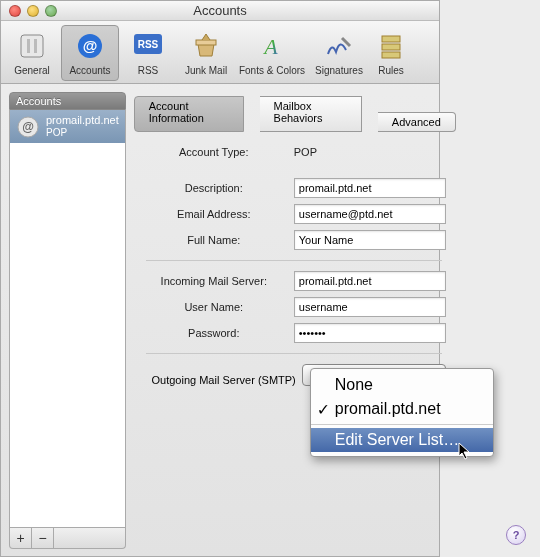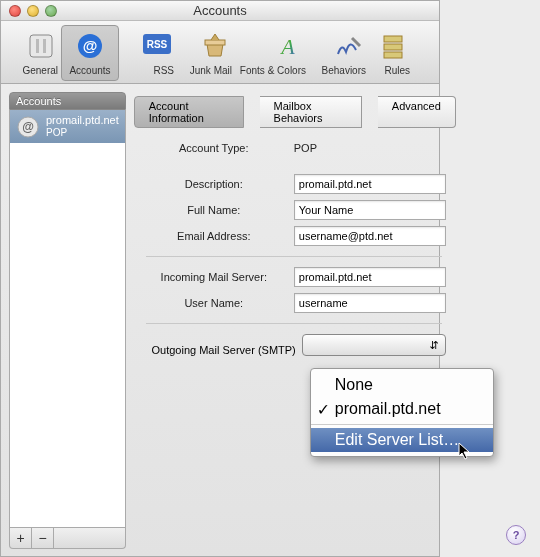--- a/index.html
+++ b/index.html
@@ -12,40 +12,40 @@
 .tl { width: 12px; height: 12px; border-radius: 50%; border: 1px solid rgba(0,0,0,0.25); }
 .tl.red { background: radial-gradient(circle at 40% 35%, #ff8a80, #e04540); }
 .tl.yellow { background: radial-gradient(circle at 40% 35%, #ffe082, #ddb030); }
 .tl.green { background: radial-gradient(circle at 40% 35%, #a5d6a7, #6aa84f); }
 .title { position: absolute; left: 0; right: 0; text-align: center; font-size: 13px; color: #333; }
 
 .toolbar { display: flex; background: linear-gradient(#f6f6f6,#d8d8d8); border-bottom: 1px solid #aaa; padding: 4px 2px 2px; }
 .tbtn { display: flex; flex-direction: column; align-items: center; justify-content: flex-end; width: 58px; height: 56px; border-radius: 4px; font-size: 10px; color: #333; cursor: pointer; padding: 4px 2px; }
 .tbtn .ticon { width: 34px; height: 30px; margin-bottom: 4px; display: flex; align-items: center; justify-content: center; }
 .tbtn.selected { background: linear-gradient(#d0d0d0,#bcbcbc); border: 1px solid #999; }
-.tbtn:not(.selected) { border: 1px solid transparent; align-items: flex-end; }
+.tbtn:not(.selected) { border: 1px solid transparent; }
 
 .content { display: flex; height: calc(557px - 20px - 64px); padding: 8px; gap: 8px; }
 
 .sidebar { width: 164px; display: flex; flex-direction: column; }
 .sbhead { background: linear-gradient(#9a9a9a,#7a7a7a); color: #fff; font-size: 11px; padding: 2px 6px; border: 1px solid #888; border-top-left-radius: 4px; border-top-right-radius: 4px; text-shadow: 0 -1px 0 rgba(0,0,0,0.3); }
 .sblist { flex: 1; background: #fff; border: 1px solid #aaa; border-top: none; overflow: auto; }
 .acct { display: flex; align-items: center; gap: 6px; padding: 4px 6px; }
 .acct.sel { background: linear-gradient(#9bb1c9,#7a96b4); color: #fff; }
 .acct .acicon { width: 24px; height: 24px; display: flex; align-items: center; justify-content: center; }
 .acct .aclabels { line-height: 1.2; font-size: 11px; }
 .acct .aclabels .sub { font-size: 10px; }
 .sbfoot { display: flex; border: 1px solid #aaa; border-top: none; background: linear-gradient(#f0f0f0,#dcdcdc); border-bottom-left-radius: 4px; border-bottom-right-radius: 4px; }
 .sbfoot button { width: 22px; height: 20px; border: none; border-right: 1px solid #aaa; background: transparent; font-size: 14px; cursor: pointer; color: #333; }
 
 .main { flex: 1; position: relative; padding-top: 4px; }
 .tabs { display: flex; justify-content: space-between; gap: 16px; margin-bottom: 10px; }
 .tab { padding: 3px 14px; font-size: 11px; background: linear-gradient(#fbfbfb,#e4e4e4); border: 1px solid #999; cursor: pointer; }
 .tab:first-child { border-top-left-radius: 4px; border-bottom-left-radius: 4px; }
-.tab:last-child { border-top-right-radius: 4px; border-bottom-right-radius: 4px; border-left: none; }
+.tab:last-child { border-top-right-radius: 4px; border-bottom-right-radius: 4px; border-left: none; margin-top: 16px; }
 .tab + .tab { border-left: none; }
 .tab.sel { background: linear-gradient(#c8c8c8,#b0b0b0); }
 
 .form { padding: 4px 10px 0 8px; }
 .row { display: flex; align-items: center; margin-bottom: 6px; }
 .row label { width: 152px; text-align: center; padding-right: 8px; color: #222; font-size: 11px; }
 .row .val { flex: 1; font-size: 11px; color: #222; }
 .row input { flex: 1; height: 20px; border: 1px solid #aaa; background: #fff; padding: 0 4px; font-size: 11px; box-shadow: inset 0 1px 2px rgba(0,0,0,0.1); }
 .sep { border-top: 1px solid #c8c8c8; margin: 10px 4px; }
 
@@ -131,21 +131,21 @@
       </div>
       <span>Fonts &amp; Colors</span>
     </div>
     <div class="tbtn" style="width:60px">
       <div class="ticon">
         <svg width="30" height="28" viewBox="0 0 30 28">
             <path d="M4 22 Q8 10 12 20 Q16 6 22 18" fill="none" stroke="#4464b0" stroke-width="2"></path>
             <path d="M18 6 L26 14" stroke="#888" stroke-width="3"></path>
           </svg>
       </div>
-      <span>Behaviors</span>
+      <span>Signatures</span>
     </div>
     <div class="tbtn" style="width:44px">
       <div class="ticon">
         <svg width="26" height="28" viewBox="0 0 26 28">
             <rect x="4" y="4" width="18" height="6" fill="#d8c878" stroke="#a08030"></rect>
             <rect x="4" y="12" width="18" height="6" fill="#d8c878" stroke="#a08030"></rect>
             <rect x="4" y="20" width="18" height="6" fill="#d8c878" stroke="#a08030"></rect>
           </svg>
       </div>
       <span>Rules</span>
@@ -187,35 +187,39 @@
         <div class="row">
           <label>Account Type:</label>
           <div class="val">POP</div>
         </div>
         <div style="height:14px"></div>
         <div class="row">
           <label>Description:</label>
           <input value="promail.ptd.net" style="">
         </div>
         <div class="row">
+          <label>Email Address:</label>
+          <input value="username@ptd.net" style="">
+        </div>
+        <div class="row">
           <label>Full Name:</label>
           <input value="Your Name" style="">
         </div>
-        <div class="row">
-          <label>Email Address:</label>
-          <input value="username@ptd.net" style="">
-        </div>
         <div class="sep"></div>
         <div class="row">
           <label>Incoming Mail Server:</label>
           <input value="promail.ptd.net" style="">
         </div>
         <div class="row">
           <label>User Name:</label>
           <input value="username" style="">
+        </div>
+        <div class="row">
+          <label>Password:</label>
+          <input value="•••••••" style="">
         </div>
         <div class="sep"></div>
         <div class="smtprow">
           <label>Outgoing Mail Server (SMTP)</label>
           <div class="selbox">
             <span></span>
             <span>⇵</span>
           </div>
         </div>
       </div>

